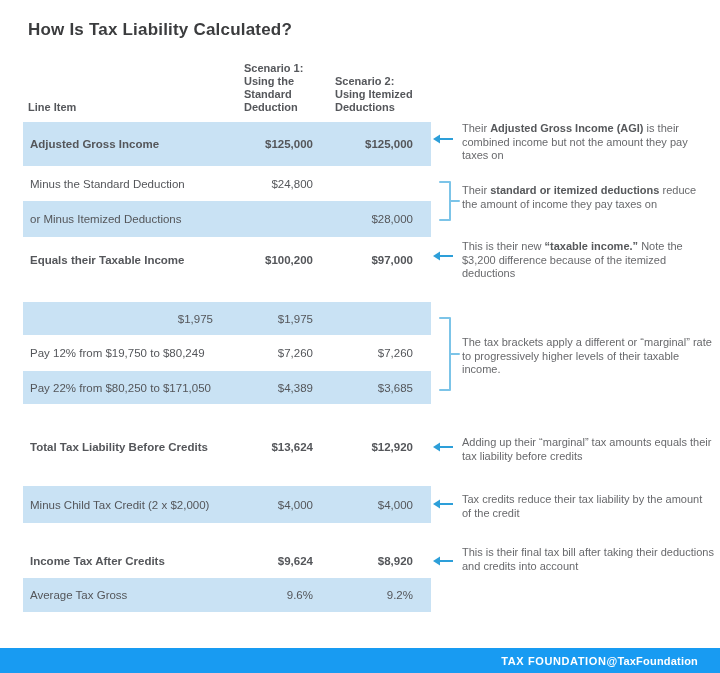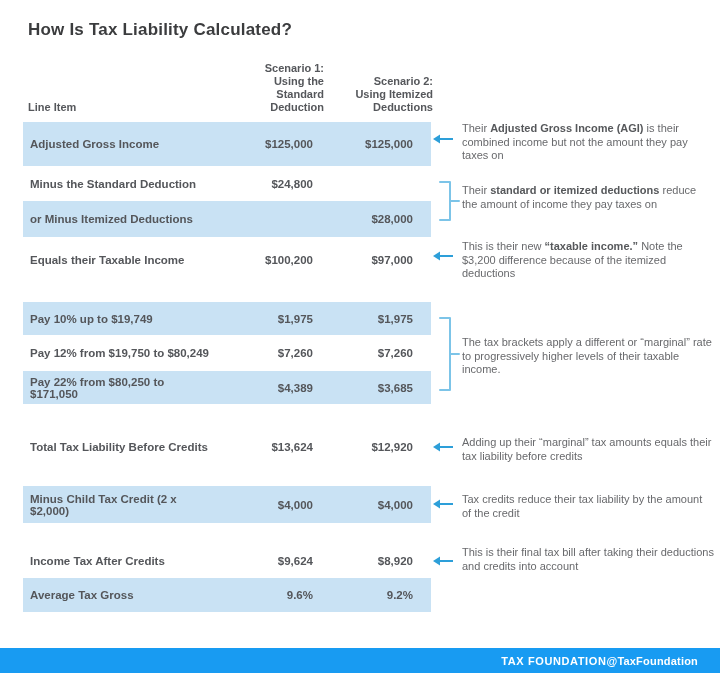--- a/index.html
+++ b/index.html
@@ -11,31 +11,31 @@
     overflow: hidden;
   }
   .title {
     position: absolute; left: 28px; top: 20px;
     font-size: 17px; font-weight: 700; color: #3b3c3e;
     letter-spacing: 0.2px;
   }
   .col-head {
     position: absolute;
     font-size: 11px; font-weight: 700; color: #55575b;
-    line-height: 13px; text-align: right; white-space: pre-line;
+    line-height: 13px; text-align: left; white-space: pre-line;
   }
   .col-head.line-item { left: 28px; top: 101px; text-align: center; }
   .col-head.s1 { left: 244px; top: 62px; width: 80px; }
   .col-head.s2 { left: 335px; top: 75px; width: 98px; }
   .row {
     position: absolute; left: 23px; width: 408px;
     display: grid; grid-template-columns: 1fr 100px 100px;
     align-items: center;
     padding: 0 18px 0 7px;
-    font-size: 11.5px; color: #54565a; font-weight: bold;
+    font-size: 11.5px; color: #54565a;
   }
   .row.blue { background: #c9e2f4; }
   .row.bold { font-weight: 700; }
   .row .val { text-align: right; }
   .note {
     position: absolute; left: 462px; width: 252px;
     font-size: 11px; line-height: 13.5px; color: #68696c;
   }
   .note b { color: #56585b; }
   .marker { position: absolute; }
@@ -79,21 +79,20 @@
     <span class="cell label">or Minus Itemized Deductions</span>
     <span class="cell val"></span>
     <span class="cell val">$28,000</span>
   </div>
   <div class="row bold" style="top:241px;height:38px">
     <span class="cell label">Equals their Taxable Income</span>
     <span class="cell val">$100,200</span>
     <span class="cell val">$97,000</span>
   </div>
   <div class="row blue" style="top:302px;height:33px">
-    <span class="cell label">Pay 10% up to $19,749</span>
     <span class="cell val">$1,975</span>
     <span class="cell val">$1,975</span>
   </div>
   <div class="row" style="top:335px;height:36px">
     <span class="cell label">Pay 12% from $19,750 to $80,249</span>
     <span class="cell val">$7,260</span>
     <span class="cell val">$7,260</span>
   </div>
   <div class="row blue" style="top:371px;height:33px">
     <span class="cell label">Pay 22% from $80,250 to $171,050</span>

